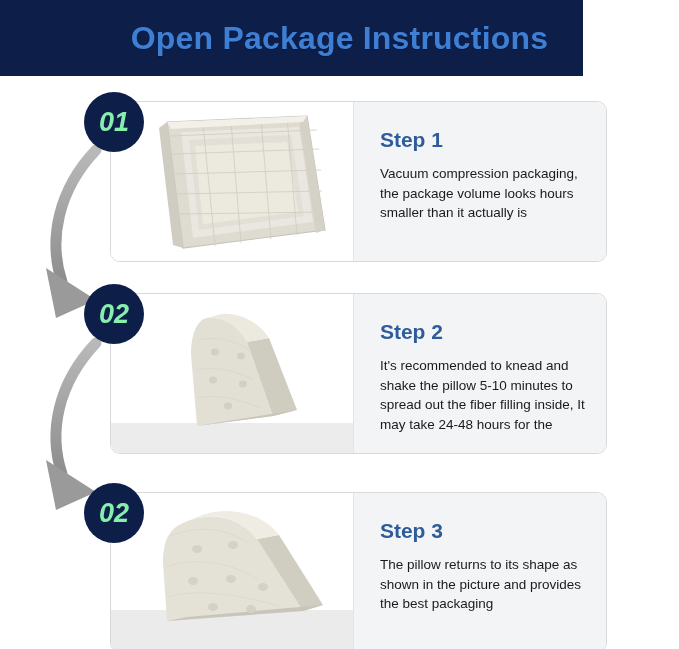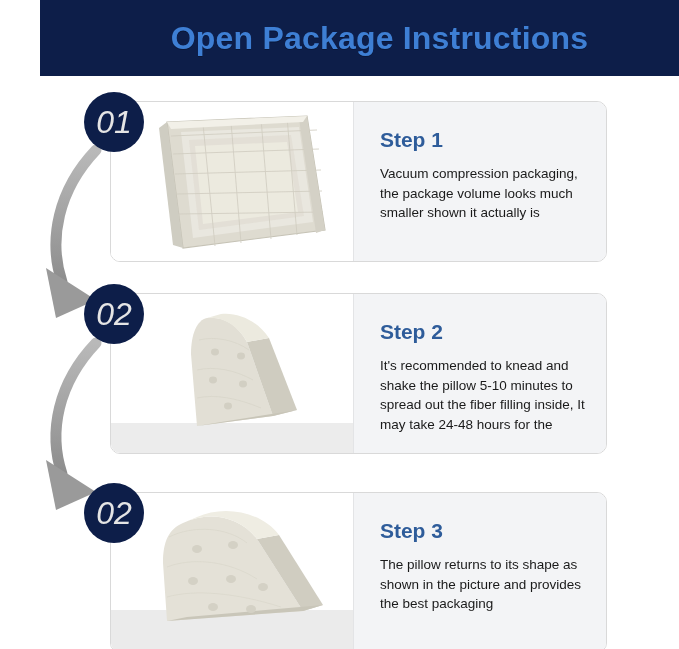--- a/index.html
+++ b/index.html
@@ -15,24 +15,23 @@
   #page {
     position: relative;
     width: 679px;
     height: 649px;
     background: #ffffff;
   }
   
   #header {
     position: absolute;
     left: 0; top: 0;
-    width: 639px;
+    width: 583px;
     height: 76px;
     background: #0d1e49;
-    margin-left: 40px;
   }
   #header-title {
     position: absolute;
     left: 0; top: 0;
     width: 679px;
     height: 76px;
     display: flex;
     align-items: center;
     justify-content: center;
     color: #3e7fd4;
@@ -84,23 +83,23 @@
     line-height: 1.45;
     margin: 0;
   }
   
   .badge {
     position: absolute;
     width: 60px;
     height: 60px;
     border-radius: 50%;
     background: #0d1e49;
-    color: #e5e5e5;
-    font-size: 32px;
-    font-weight: normal;
+    color: #86efac;
+    font-size: 27px;
+    font-weight: bold;
     display: flex;
     align-items: center;
     justify-content: center;
     z-index: 5;
     font-style: italic;
   }
   #badge-1 { left: 84px; top: 92px; }
   #badge-2 { left: 84px; top: 284px; }
   #badge-3 { left: 84px; top: 483px; }
 
@@ -183,21 +182,21 @@
             <path d="M176,15 L186,133"></path>
           </g>
           <path d="M56,20 L72,146 L62,143 L48,26 Z" fill="#cfcdc2"></path>
           <path d="M196,14 L214,128 L205,131 L188,17 Z" fill="#d4d1c6"></path>
           <path d="M56,20 L196,14 L192,20 L60,27 Z" fill="#f2f0e8"></path>
         </g>
       </svg>
     </div>
     <div class="text-pane">
       <p class="step-title">Step 1</p>
-      <p class="step-body">Vacuum compression packaging, the package volume looks much smaller shown it actually is</p>
+      <p class="step-body">Vacuum compression packaging, the package volume looks hours smaller than it actually is</p>
     </div>
   </div>
 
   <div class="step-row" id="row-2">
     <div class="photo-pane">
       <div class="floor-2"></div>
       <svg class="art" viewBox="0 0 243 161">
         <g>
           <path d="M96,24 C112,22 126,30 136,48 L162,122 L86,132 L80,60 C80,40 86,26 96,24 Z" fill="#e2dfd5"></path>
           <path d="M136,48 L162,122 L186,116 L158,44 Z" fill="#cfccc0"></path>

